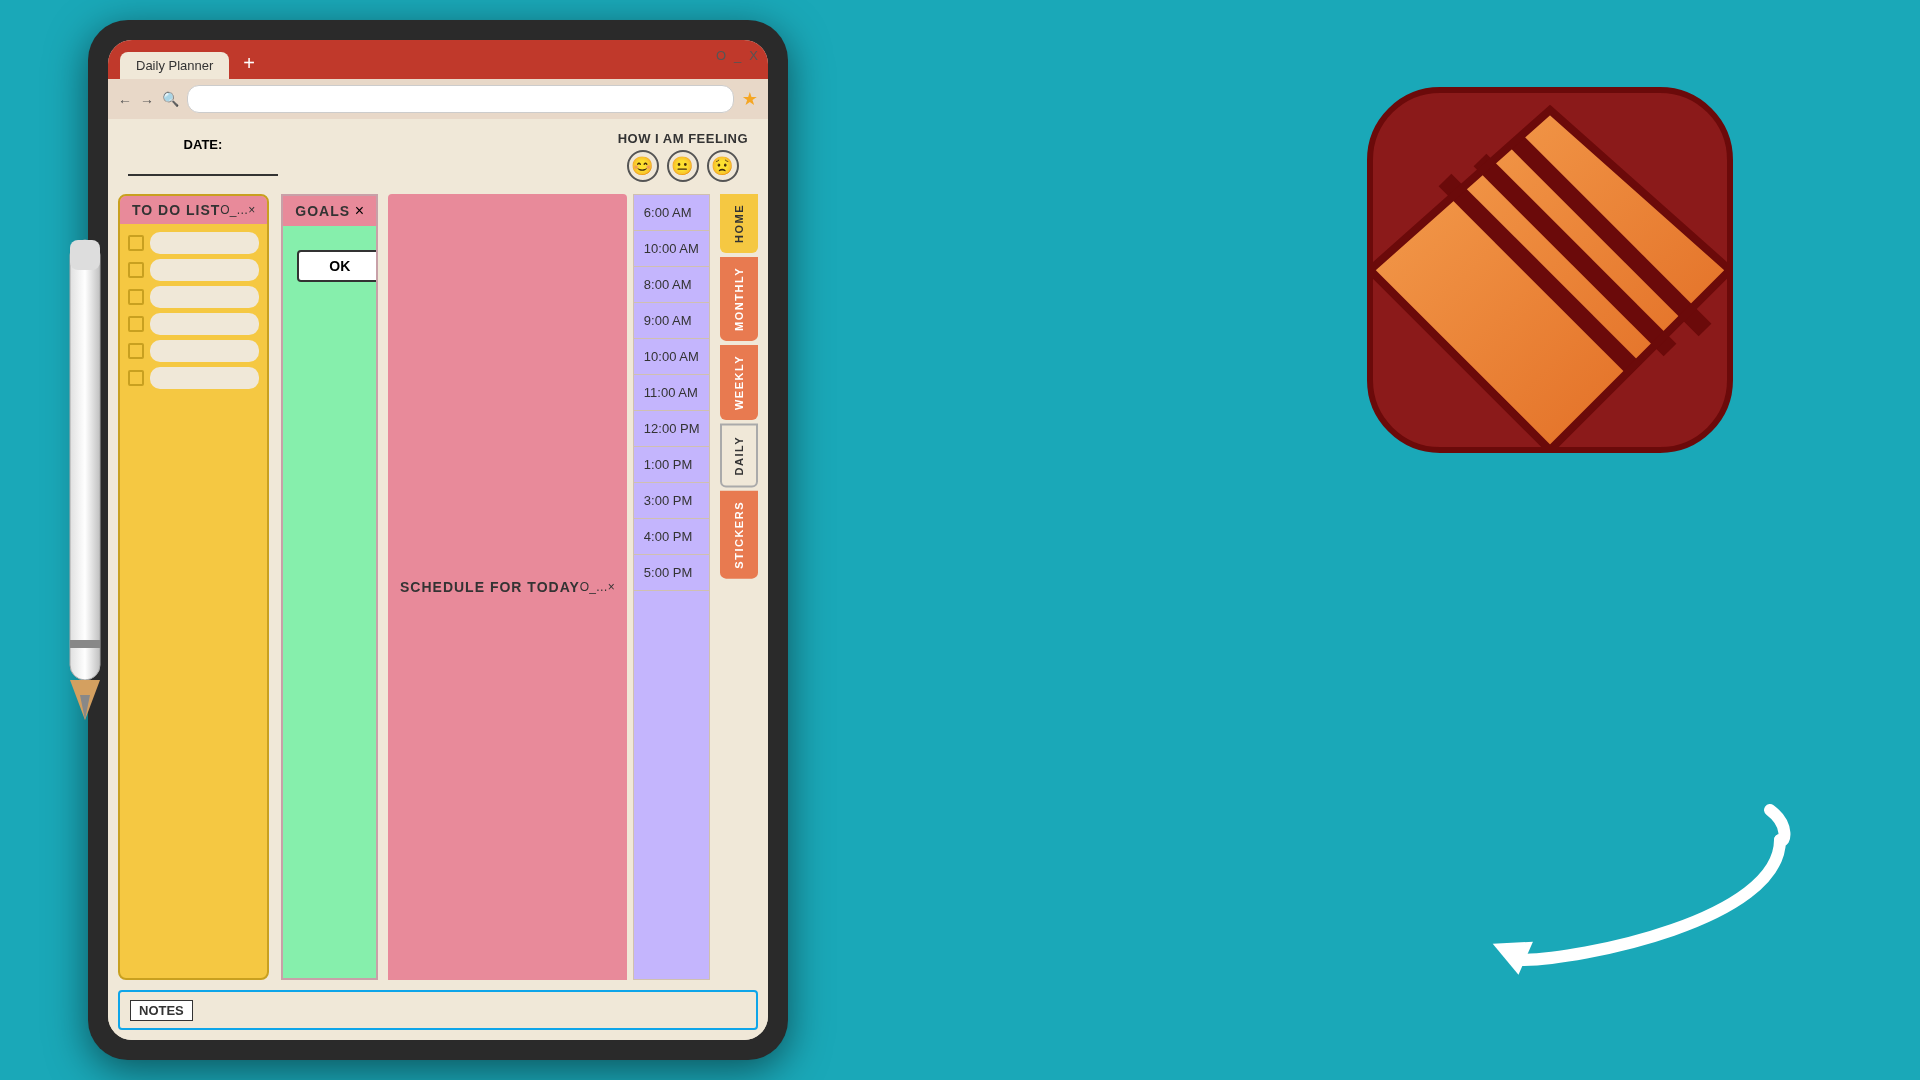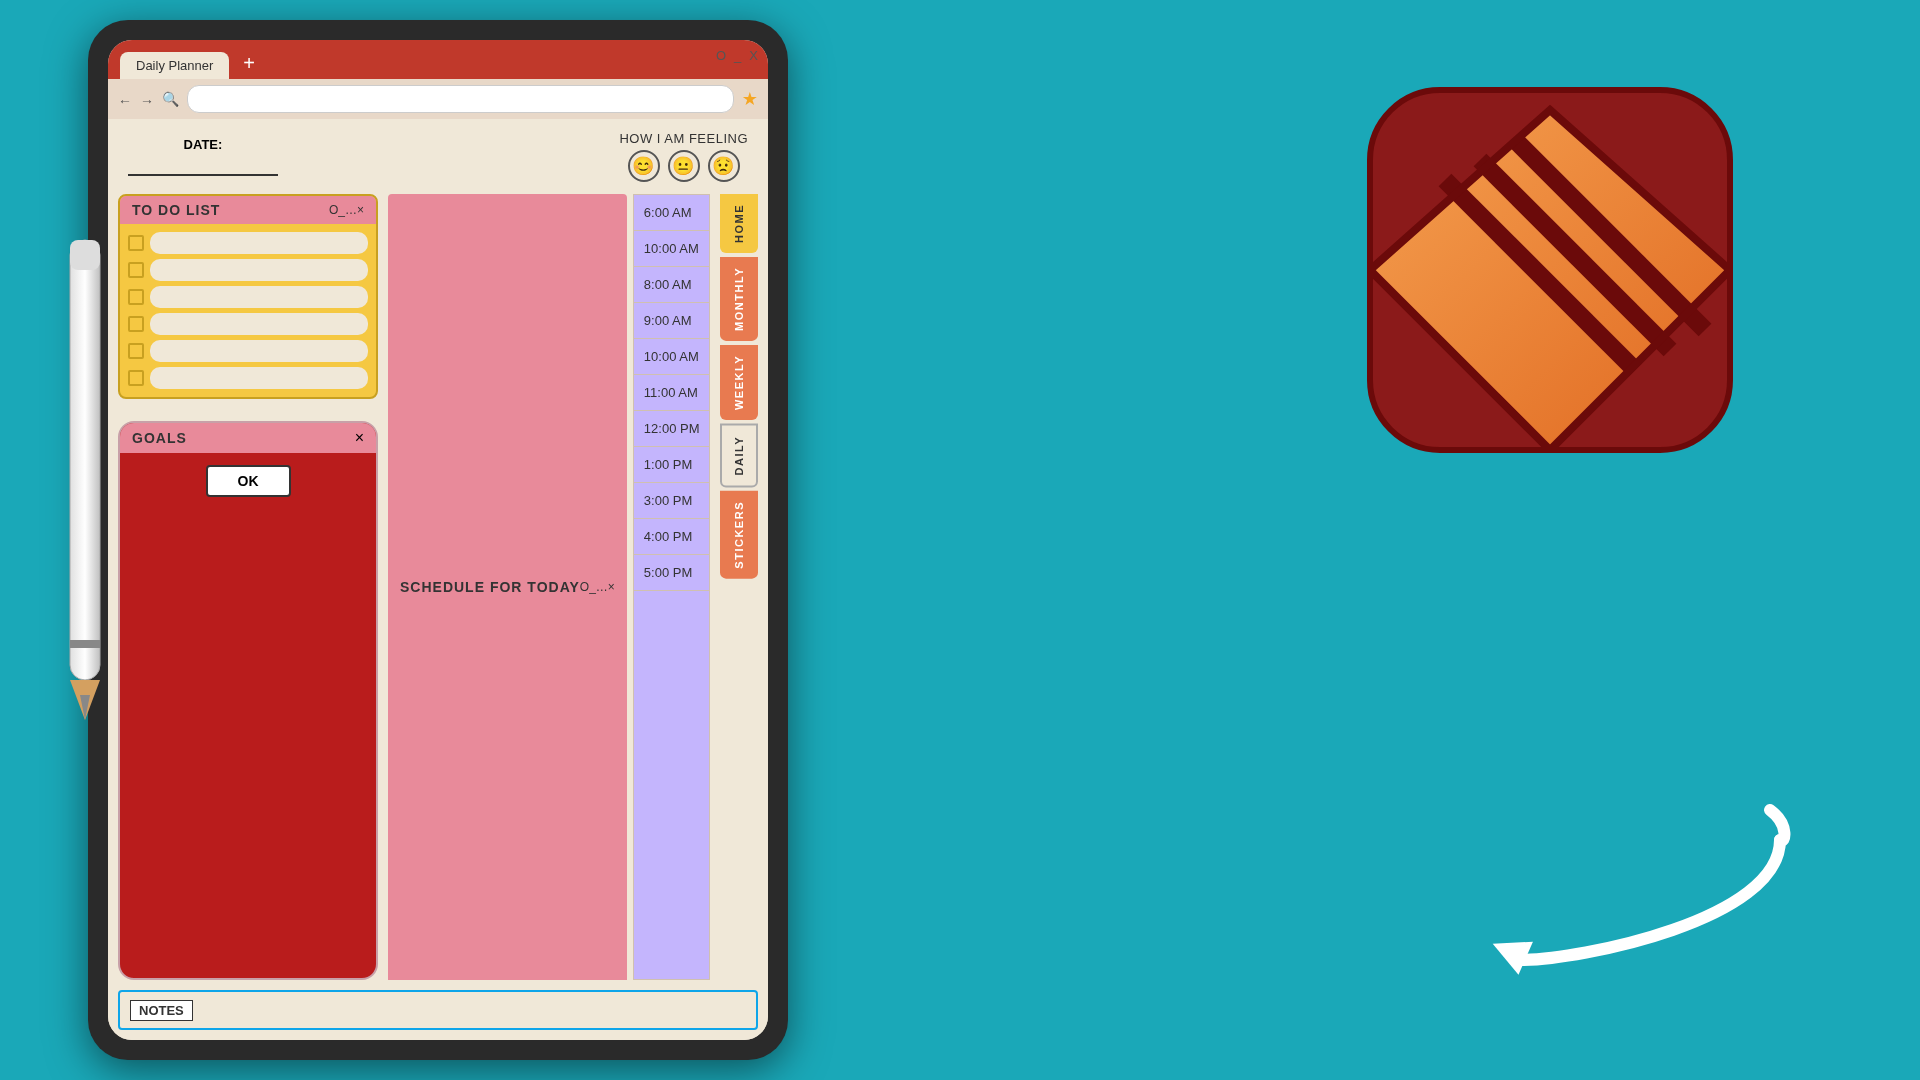--- a/index.html
+++ b/index.html
@@ -122,21 +122,21 @@
       gap: 20px;
     }
 
     .feeling-section {
       margin-left: auto;
       text-align: center;
     }
 
     .feeling-title {
       font-size: 13px;
-      font-weight: normal;
+      font-weight: bold;
       color: #333;
       margin-bottom: 4px;
       letter-spacing: 0.5px;
     }
 
     .feeling-emojis {
       display: flex;
       gap: 8px;
       justify-content: center;
     }
@@ -159,22 +159,22 @@
       display: flex;
       flex: 1;
       gap: 10px;
       padding: 0 10px 10px 10px;
       overflow: hidden;
     }
 
     .left-column {
       width: 260px;
       display: flex;
-      flex-direction: column;
-      gap: 22px;
+      flex-direction: row;
+      gap: 12px;
     }
 
     .right-column {
       flex: 1;
       display: flex;
       gap: 6px;
     }
 
     
     .todo-widget {
@@ -228,37 +228,37 @@
 
     .todo-line {
       flex: 1;
       height: 22px;
       background: #f0e8d8;
       border-radius: 10px;
     }
 
     
     .goals-widget {
-      background: #b91c1c;
-      border-radius: 16px;
+      background: #86efac;
+      border-radius: 0;
       overflow: hidden;
       border: 2px solid #c8a0a8;
       flex: 1;
     }
 
     .goals-header {
       background: #e88a9a;
       padding: 6px 12px;
       display: flex;
       align-items: center;
       justify-content: space-between;
     }
 
     .goals-body {
-      padding: 2px;
+      padding: 14px;
       flex: 1;
       display: flex;
       flex-direction: column;
       justify-content: flex-end;
     }
 
     .ok-button {
       display: block;
       margin: auto;
       margin-top: 10px;

